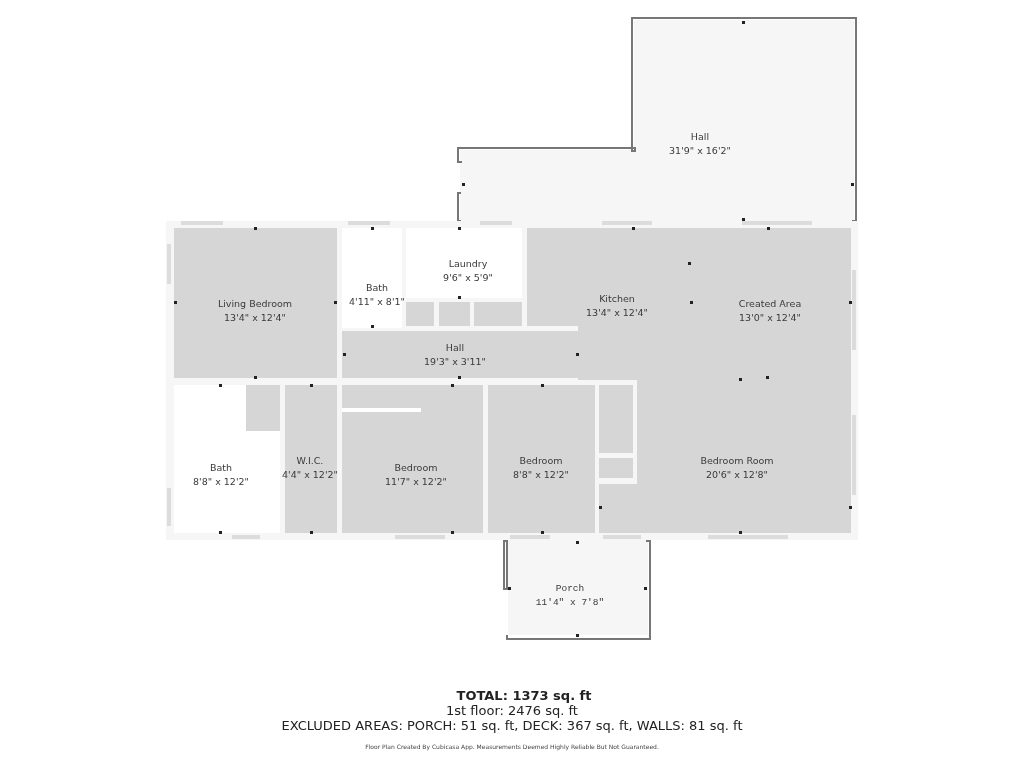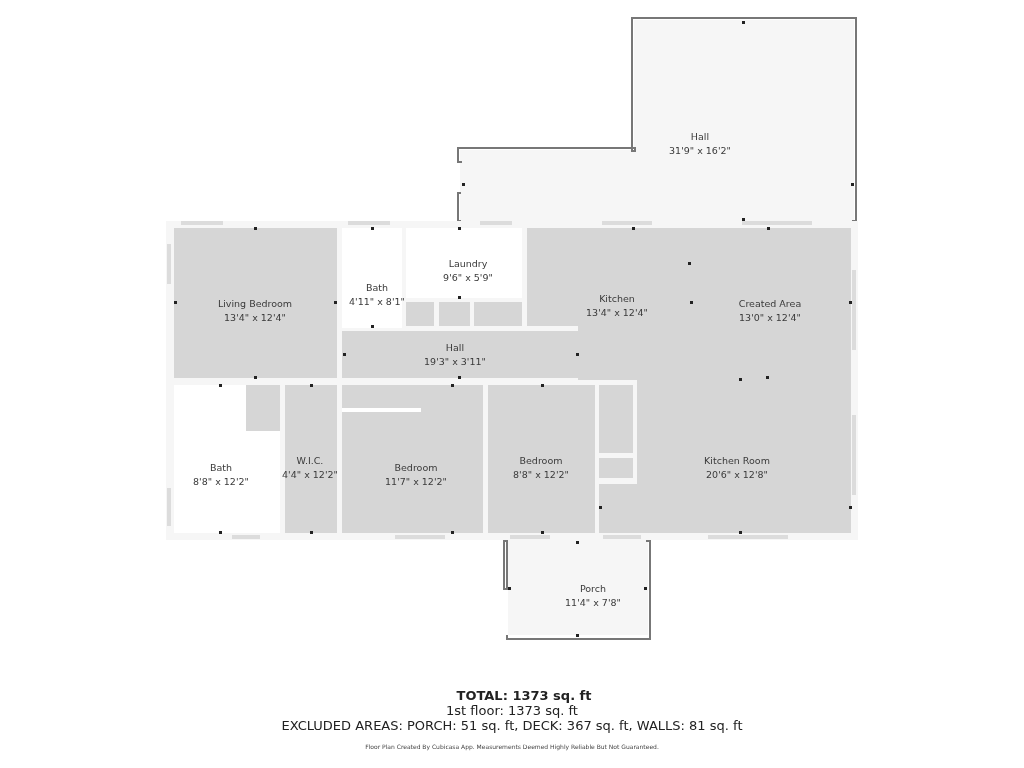--- a/index.html
+++ b/index.html
@@ -97,21 +97,21 @@
       <div>Bedroom</div>
       <div>8'8" x 12'2"</div>
     </div>
 
   <div class="room" style="left:599px;top:385px;width:34px;height:68px;"></div>
   <div class="room" style="left:599px;top:458px;width:34px;height:20px;"></div>
 
   <div class="room" style="left:637px;top:378px;width:214px;height:155px;"></div>
   <div class="room" style="left:599px;top:484px;width:40px;height:49px;"></div>
   <div class="lbl" style="left:737px;top:454px;">
-      <div>Kitchen Room</div>
+      <div>Bedroom Room</div>
       <div>20'6" x 12'8"</div>
     </div>
 
   <div class="win" style="left:181px;top:221px;width:42px;height:4px;"></div>
   <div class="win" style="left:348px;top:221px;width:42px;height:4px;"></div>
   <div class="win" style="left:480px;top:221px;width:32px;height:4px;"></div>
   <div class="win" style="left:602px;top:221px;width:50px;height:4px;"></div>
   <div class="win" style="left:742px;top:221px;width:70px;height:4px;"></div>
   <div class="win" style="left:167px;top:244px;width:4px;height:40px;"></div>
   <div class="win" style="left:852px;top:270px;width:4px;height:80px;"></div>
@@ -120,21 +120,21 @@
   <div class="win" style="left:232px;top:535px;width:28px;height:4px;"></div>
   <div class="win" style="left:395px;top:535px;width:50px;height:4px;"></div>
   <div class="win" style="left:510px;top:535px;width:40px;height:4px;"></div>
   <div class="win" style="left:603px;top:535px;width:38px;height:4px;"></div>
   <div class="win" style="left:708px;top:535px;width:80px;height:4px;"></div>
 
   <div class="light" style="left:508px;top:540px;width:140px;height:95px;"></div>
   <div class="ext" style="left:503px;top:540px;width:5px;height:50px;"></div>
   <div class="ext" style="left:646px;top:540px;width:5px;height:100px;border-left:none;"></div>
   <div class="ext" style="left:506px;top:635px;width:145px;height:5px;border-top:none;"></div>
-  <div class="lbl" style="left:593px;top:582px;">
+  <div class="lbl" style="left:570px;top:582px;font-family:Liberation Mono, monospace;">
       <div>Porch</div>
       <div>11'4" x 7'8"</div>
     </div>
 
   <div class="dot" style="left:742px;top:21px;"></div>
   <div class="dot" style="left:851px;top:183px;"></div>
   <div class="dot" style="left:462px;top:183px;"></div>
   <div class="dot" style="left:742px;top:218px;"></div>
   <div class="dot" style="left:254px;top:227px;"></div>
   <div class="dot" style="left:174px;top:301px;"></div>
@@ -165,15 +165,15 @@
   <div class="dot" style="left:739px;top:531px;"></div>
   <div class="dot" style="left:599px;top:506px;"></div>
   <div class="dot" style="left:849px;top:506px;"></div>
   <div class="dot" style="left:576px;top:541px;"></div>
   <div class="dot" style="left:576px;top:634px;"></div>
   <div class="dot" style="left:508px;top:587px;"></div>
   <div class="dot" style="left:644px;top:587px;"></div>
 </div>
 
 <div class="footer" style="top:688px;font-size:13px;font-weight:bold;padding-left:12px;">TOTAL: 1373 sq. ft</div>
-<div class="footer" style="top:703px;font-size:13px;">1st floor: 1373 sq. ft</div>
+<div class="footer" style="top:703px;font-size:13px;">1st floor: 2476 sq. ft</div>
 <div class="footer" style="top:718px;font-size:13px;">EXCLUDED AREAS: PORCH: 51 sq. ft, DECK: 367 sq. ft, WALLS: 81 sq. ft</div>
 <div class="footer" style="top:743px;font-size:6px;color:#444;">Floor Plan Created By Cubicasa App. Measurements Deemed Highly Reliable But Not Guaranteed.</div>
 
 </body></html>

